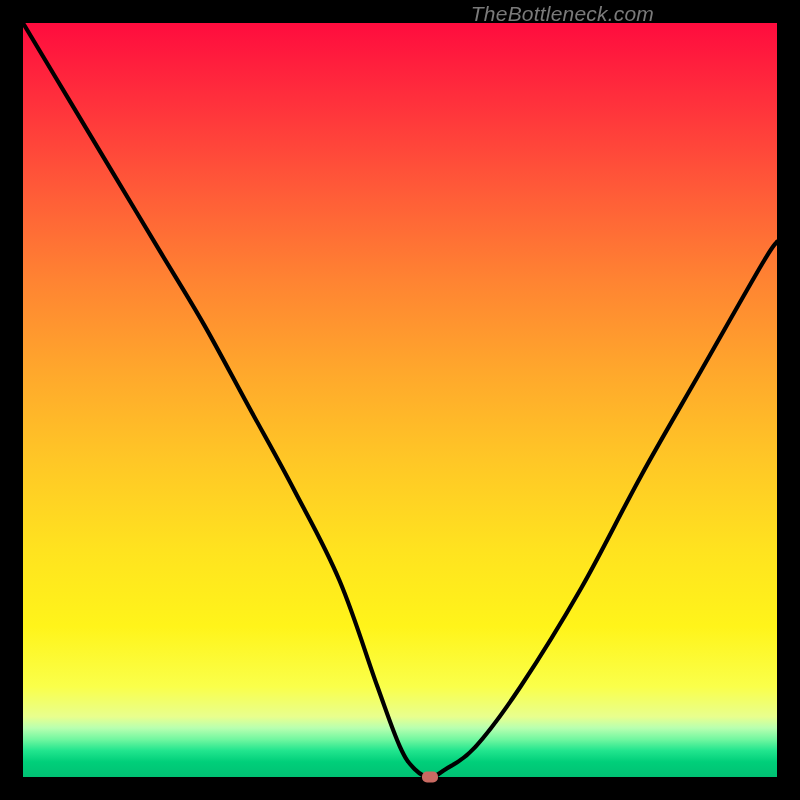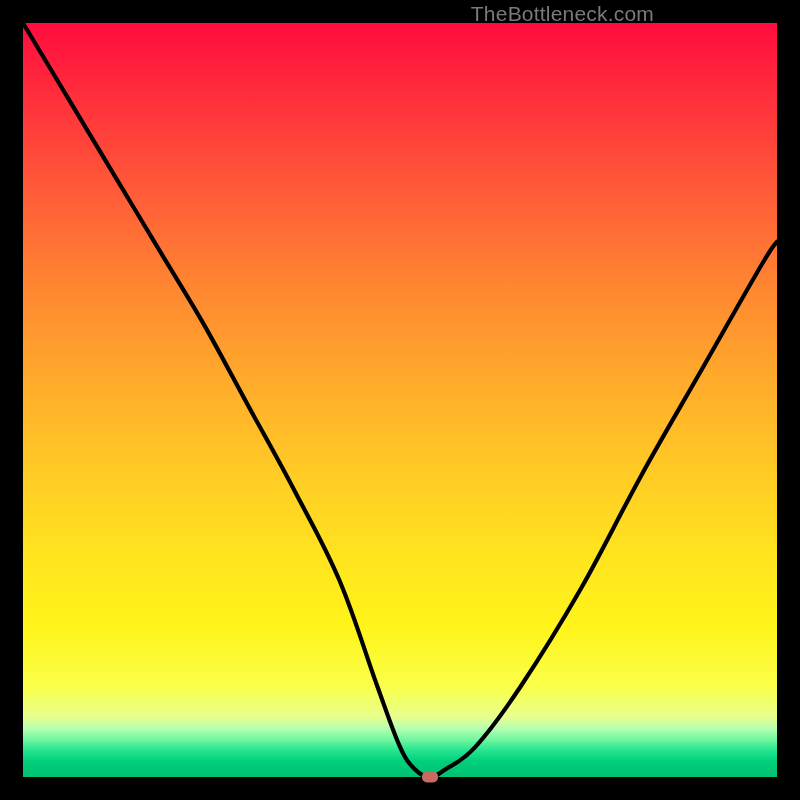--- a/index.html
+++ b/index.html
@@ -9,20 +9,21 @@
     height: 800px;
     background: #000;
     font-family: Arial, Helvetica, sans-serif;
     overflow: hidden;
   }
   .frame {
     position: relative;
     width: 660px;
     height: 800px;
     box-sizing: border-box;
+    font-style: italic;
   }
   .plot {
     position: absolute;
     left: 23px;
     top: 23px;
     width: 754px;
     height: 754px;
     
     background: linear-gradient(
       to bottom,

